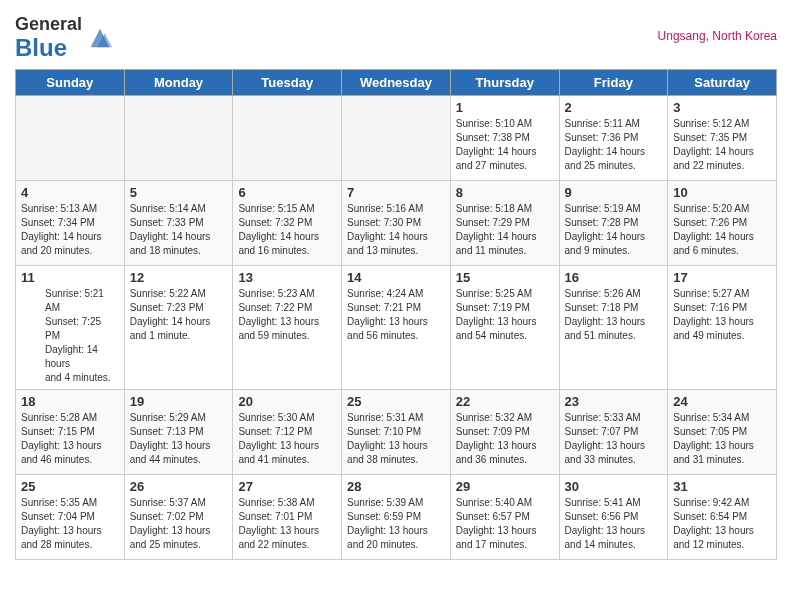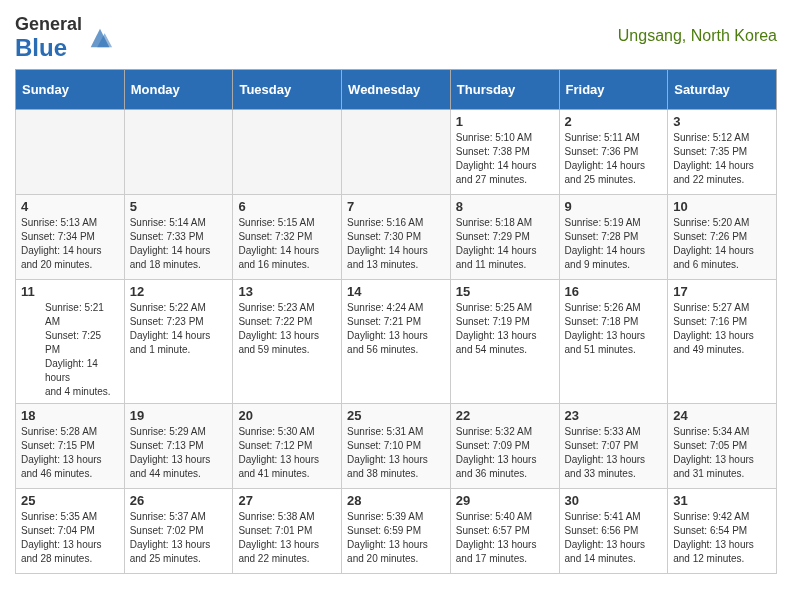--- a/index.html
+++ b/index.html
@@ -44,33 +44,33 @@
     .title-block {
       text-align: right;
     }
     .month-year {
       font-size: 36px;
       font-weight: bold;
       color: #333;
       line-height: 1.1;
     }
     .location {
-      font-size: 16px;
-      color: #4d7c0f;
+      font-size: 12px;
+      color: #be185d;
     }
     table {
       width: 100%;
       border-collapse: collapse;
       table-layout: fixed;
     }
     th {
       background-color: #2a6db5;
       color: #fff;
-      text-align: left;
-      padding: 12px 6px;
+      text-align: center;
+      padding: 5px 6px;
       font-size: 13px;
       font-weight: bold;
       border: 1px solid #aaa;
     }
     td {
       border: 1px solid #ccc;
       vertical-align: top;
       padding: 4px 5px;
       font-size: 10.5px;
       height: 85px;

